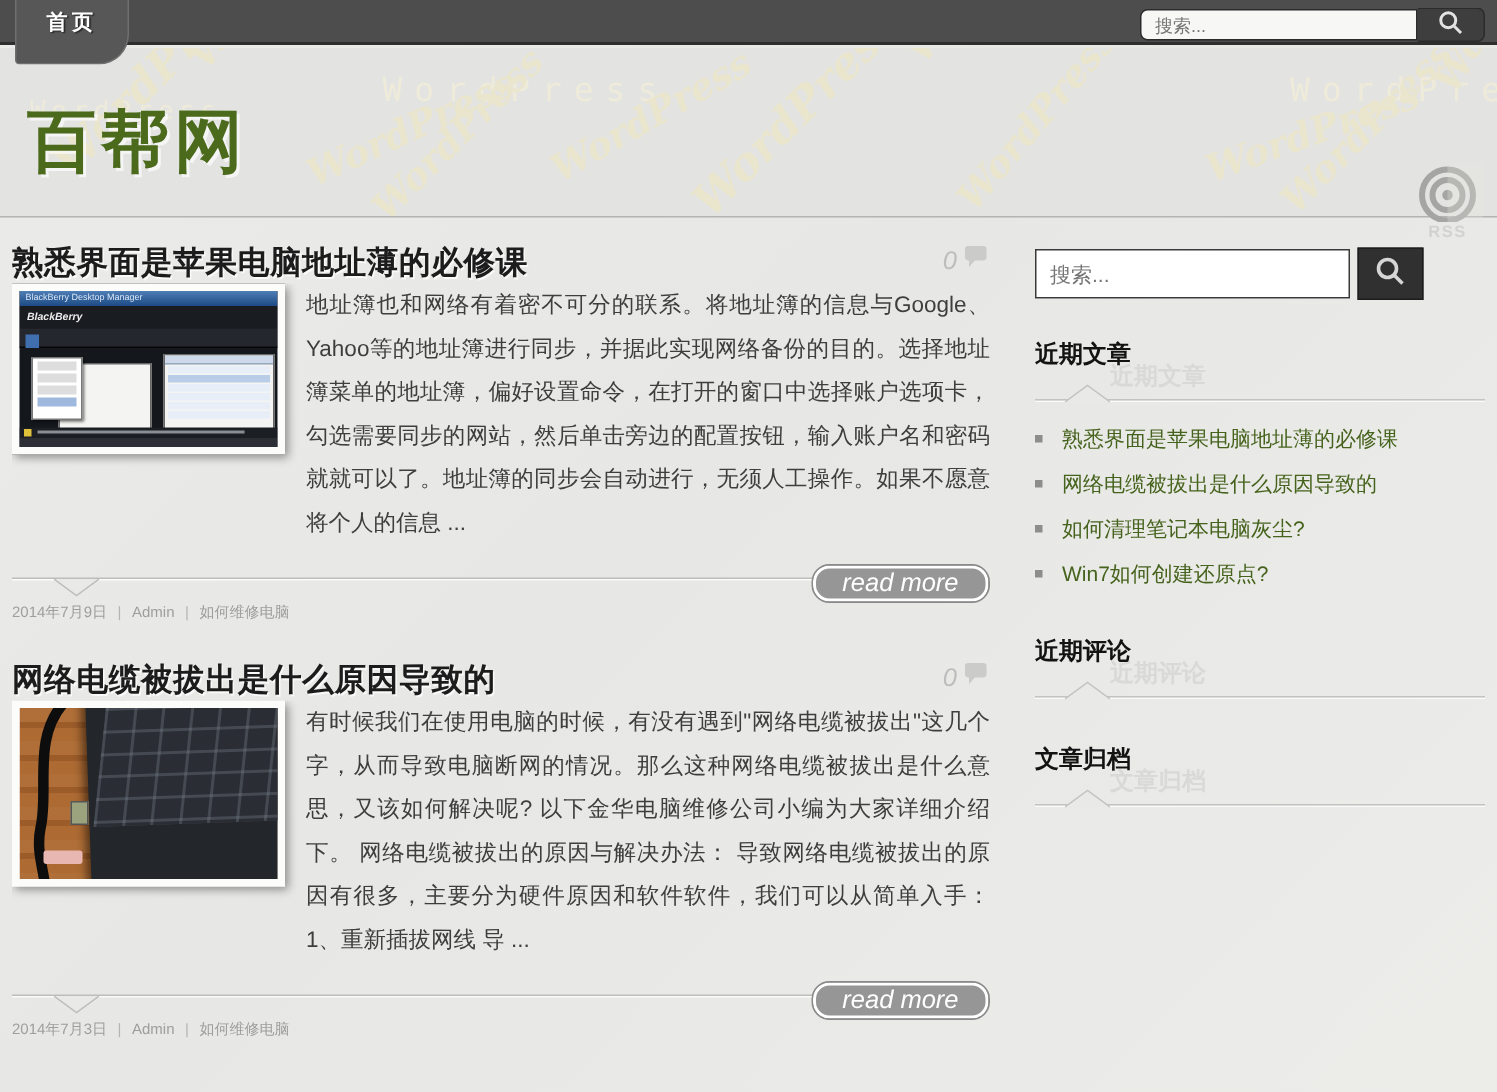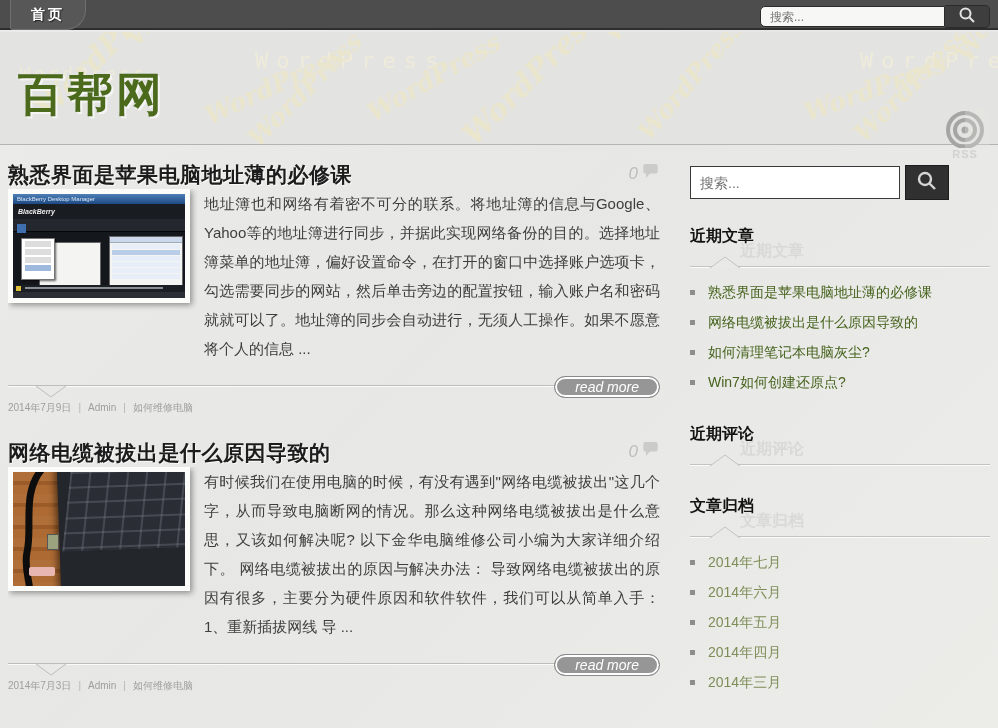--- a/index.html
+++ b/index.html
@@ -5,21 +5,21 @@
   * { margin:0; padding:0; box-sizing:border-box; }
   html,body { width:998px; height:728px; overflow:hidden; }
   body {
     font-family:"Liberation Sans","DejaVu Sans",sans-serif;
     background:linear-gradient(135deg,#ebebe9 0%,#e7e7e5 45%,#ecece9 100%);
     position:relative;
   }
 
   
   .topbar{position:absolute;top:0;left:0;width:998px;height:30px;background:#4d4d4d;border-bottom:2px solid #2e2e2e;z-index:20;}
-  .home-tab{position:absolute;left:10px;top:0;height:30px;padding:0 20px;background:#575757;border:1px solid #6f6f6f;border-top:none;border-radius:0 0 20px 3px;color:#fff;font-weight:bold;font-size:14px;line-height:28px;letter-spacing:3px;text-shadow:1px 1px 1px #222;cursor:pointer;}
+  .home-tab{position:absolute;left:10px;top:0;height:43px;padding:0 20px;background:#575757;border:1px solid #6f6f6f;border-top:none;border-radius:0 0 20px 3px;color:#fff;font-weight:bold;font-size:14px;line-height:28px;letter-spacing:3px;text-shadow:1px 1px 1px #222;cursor:pointer;}
   .topsearch{position:absolute;right:8px;top:5px;display:flex;align-items:center;}
   .topsearch input{width:185px;height:21px;border:1px solid #2b2b2b;border-radius:5px 0 0 5px;background:#f7f7f6;padding:0 9px;font-size:12px;color:#555;outline:none;}
   .topsearch button{width:45px;height:23px;background:#3e3e3e;border:1px solid #2b2b2b;border-left:none;border-radius:0 5px 5px 0;cursor:pointer;display:flex;align-items:center;justify-content:center;}
 
   
   .siteheader{position:absolute;top:32px;left:0;width:998px;height:113px;background:#e3e3e1;border-bottom:1px solid #b4b4b2;overflow:hidden;z-index:1;}
   .wm{position:absolute;color:#ece8d3;font-size:25px;white-space:nowrap;pointer-events:none;transform-origin:left top;}
   .wm.mono{font-family:"DejaVu Sans Mono","Liberation Mono",monospace;letter-spacing:8px;color:#efebda;font-size:22px;}
   .wm.it{font-style:italic;font-weight:bold;font-family:"DejaVu Serif","Liberation Serif",serif;color:#eae5cd;}
   .logo{position:absolute;left:18px;top:32px;font-size:46px;font-weight:900;color:#4b6a1c;letter-spacing:3px;text-shadow:2px 2px 0 rgba(255,255,255,.65);z-index:3;cursor:pointer;}
@@ -37,21 +37,21 @@
   .post-title{float:left;font-size:21px;font-weight:bold;color:#1c1c1c;letter-spacing:.5px;text-shadow:1px 1px 0 rgba(255,255,255,.75);cursor:pointer;}
   .comments{float:right;color:#bdbdbd;font-style:italic;font-size:17px;display:flex;align-items:center;gap:5px;margin-top:2px;}
   .post-body{overflow:hidden;}
   .thumb{float:left;margin-right:14px;border:5px solid #fcfcfb;box-shadow:2px 2px 6px rgba(0,0,0,.4);width:182px;position:relative;overflow:hidden;background:#fff;}
   .thumb.t1{height:114px;background:#14171c;}
   .thumb.t2{height:124px;}
   .excerpt{font-size:15px;line-height:29px;color:#3e3e3e;text-align:justify;overflow:hidden;}
   .divider{clear:both;position:relative;height:22px;margin-top:12px;}
   .divider .line{position:absolute;left:0;right:0;top:10px;border-top:1px solid #bdbdbb;border-bottom:1px solid rgba(255,255,255,.8);}
   .divider svg.notch{position:absolute;left:28px;top:10px;}
-  .readmore{position:absolute;right:0;top:1px;background:#969696;border:1px solid #8a8a8a;box-shadow:inset 0 0 0 2px #fff;color:#fff;font-style:italic;font-size:14px;padding:2px 20px;border-radius:12px;cursor:pointer;}
+  .readmore{position:absolute;right:0;top:1px;background:#969696;border:1px solid #8a8a8a;box-shadow:inset 0 0 0 2px #fff;color:#fff;font-style:italic;font-size:17px;padding:2px 20px;border-radius:12px;cursor:pointer;}
   .meta{margin-top:4px;font-size:10px;color:#9e9e9e;}
   .meta .sep{margin:0 7px;color:#b5b5b3;}
   .meta .lnk{cursor:pointer;}
 
   
   .bb-title{height:10px;background:linear-gradient(#4e7fb5,#1d4a85);color:#d9e6f7;font-size:6px;line-height:10px;padding-left:4px;overflow:hidden;}
   .bb-brand{height:15px;background:#191c21;color:#eee;font-size:7px;font-style:italic;font-weight:bold;line-height:15px;padding-left:5px;}
   .bb-tool{height:13px;background:#24272d;border-bottom:1px solid #060708;}
   .bb-tool i{display:inline-block;width:9px;height:9px;background:#3f6fae;margin:2px 0 0 4px;}
   .bb-panel-l{position:absolute;left:26px;top:48px;width:62px;height:52px;background:#f4f4f2;border:1px solid #666;}
@@ -280,22 +280,15 @@
 
   <div class="sb-sec">
     <span class="ghost">文章归档</span>
     <h3>文章归档</h3>
     <div class="sb-div">
       <span class="line"></span>
       <svg width="30" height="14" viewBox="0 0 30 14">
           <path d="M0 13 L15 2 L30 13" fill="#e9e9e7" stroke="#c3c3c1" stroke-width="1"></path>
         </svg>
     </div>
-    <ul class="sb-list">
-      <li><span class="bullet"></span><a class="lnk-olive">2014年七月</a></li>
-      <li><span class="bullet"></span><a class="lnk-olive">2014年六月</a></li>
-      <li><span class="bullet"></span><a class="lnk-olive">2014年五月</a></li>
-      <li><span class="bullet"></span><a class="lnk-olive">2014年四月</a></li>
-      <li><span class="bullet"></span><a class="lnk-olive">2014年三月</a></li>
-    </ul>
   </div>
 
 </div>
 
 </body></html>

